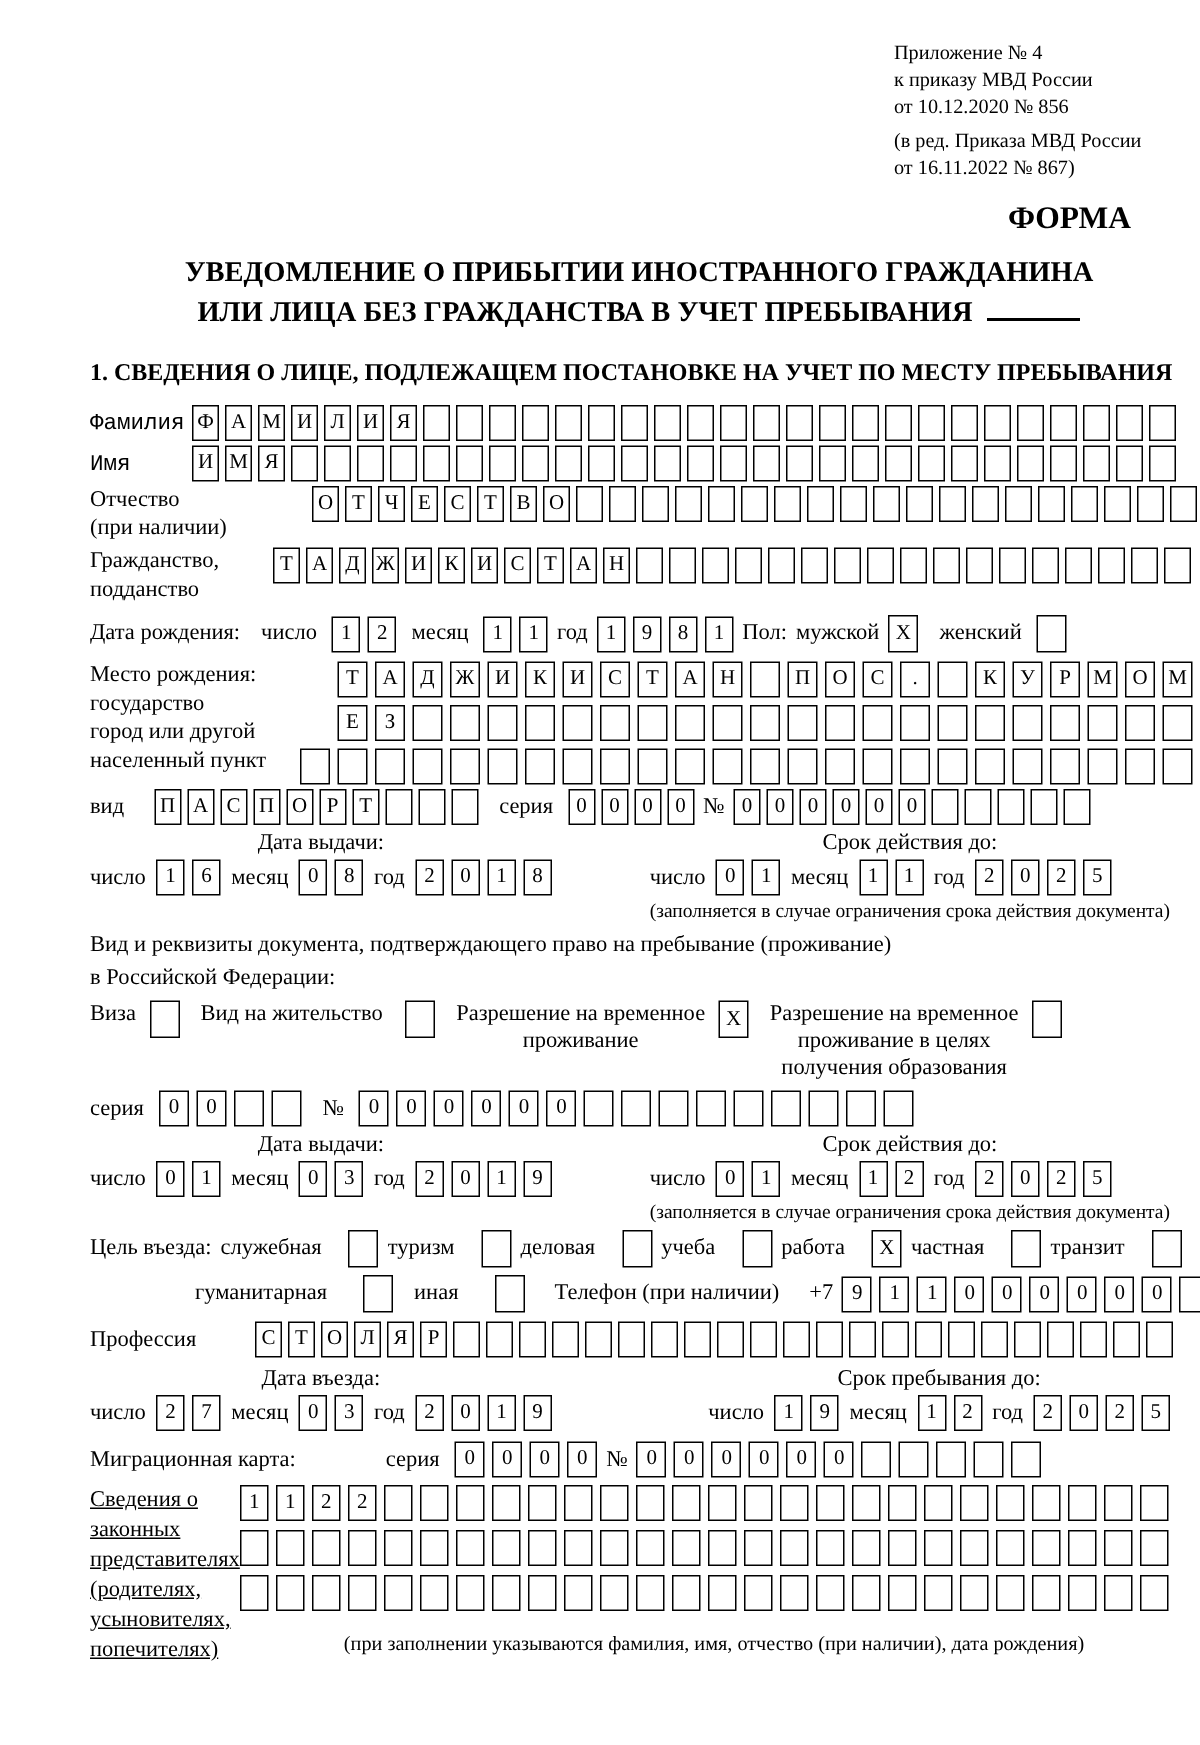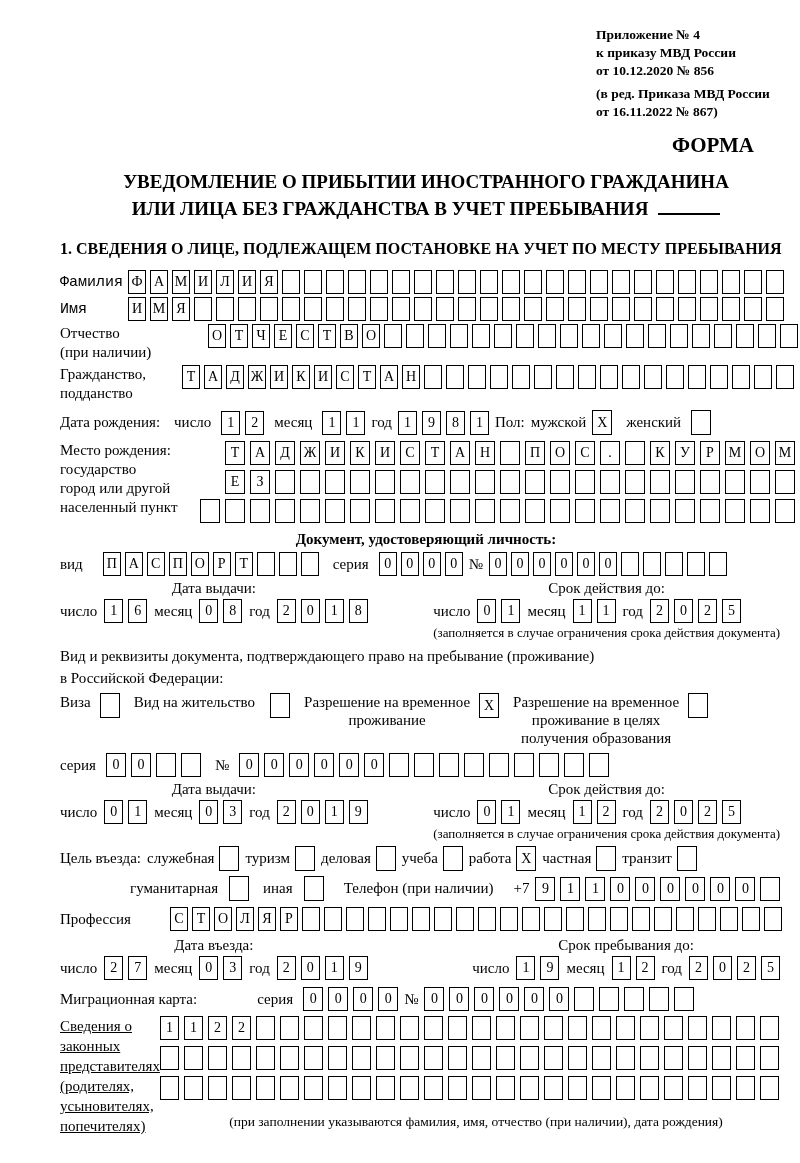--- a/index.html
+++ b/index.html
@@ -1,21 +1,21 @@
 <!DOCTYPE html>
 <html><head>
 <meta charset="utf-8">
 <style>
   html,body{margin:0;padding:0;background:#ffffff;}
   body{width:800px;height:1163px;overflow:hidden;color:#000;
        font-family:"Liberation Serif", serif;font-size:15px;}
   .page{padding:26px 8px 6px 60px;box-sizing:border-box;}
 
   
-  .hdr{margin-left:auto;width:196px;font-size:13.5px;line-height:18px;font-weight:bold;}
+  .hdr{margin-left:auto;width:196px;font-size:13.5px;line-height:18px;}
   .hdr .gap{height:5px;}
   .forma{font-weight:bold;text-align:right;padding-right:38px;margin-top:12px;font-size:21px;}
 
   
   .title{text-align:center;font-weight:bold;font-size:19px;line-height:27px;margin-top:10px;}
   .blank-line{display:inline-block;width:62px;border-bottom:2.4px solid #000;margin-left:10px;vertical-align:baseline;}
   .sec1{font-weight:bold;font-size:16px;margin-top:18px;margin-bottom:12px;}
 
   
   .row{display:flex;align-items:center;margin:3px 0;}
@@ -44,21 +44,21 @@
   .doc-head{text-align:center;font-weight:bold;margin:8px 0 4px 0;}
 
   
   .dates{display:flex;justify-content:space-between;width:720px;margin-top:4px;}
   .date-col .head{text-align:center;margin-bottom:2px;}
   .date-row{display:flex;align-items:center;gap:7px;}
   .note{font-size:13px;text-align:center;margin-top:2px;}
 
   .opt{display:flex;align-items:flex-start;gap:9px;}
   .opt .opt-lbl{text-align:center;line-height:18px;}
-  .inline-opt{display:flex;align-items:center;gap:5px;}
+  .inline-opt{display:flex;align-items:center;gap:18px;}
 </style>
 </head>
 <body>
 
 <div class="page">
 
   <div class="hdr">
     <div>Приложение № 4</div>
     <div>к приказу МВД России</div>
     <div>от 10.12.2020 № 856</div>
@@ -329,21 +329,20 @@
           <span class="cell"></span>
           <span class="cell"></span>
           <span class="cell"></span>
           <span class="cell"></span>
           <span class="cell"></span>
           <span class="cell"></span>
         </div>
     </div>
   </div>
 
-  <div class="doc-head">Документ, удостоверяющий личность:</div>
 
   <div class="row">
     <span class="lbl">вид</span>
     <div class="cells ml20">
         <span class="cell">П</span>
         <span class="cell">А</span>
         <span class="cell">С</span>
         <span class="cell">П</span>
         <span class="cell">О</span>
         <span class="cell">Р</span>

